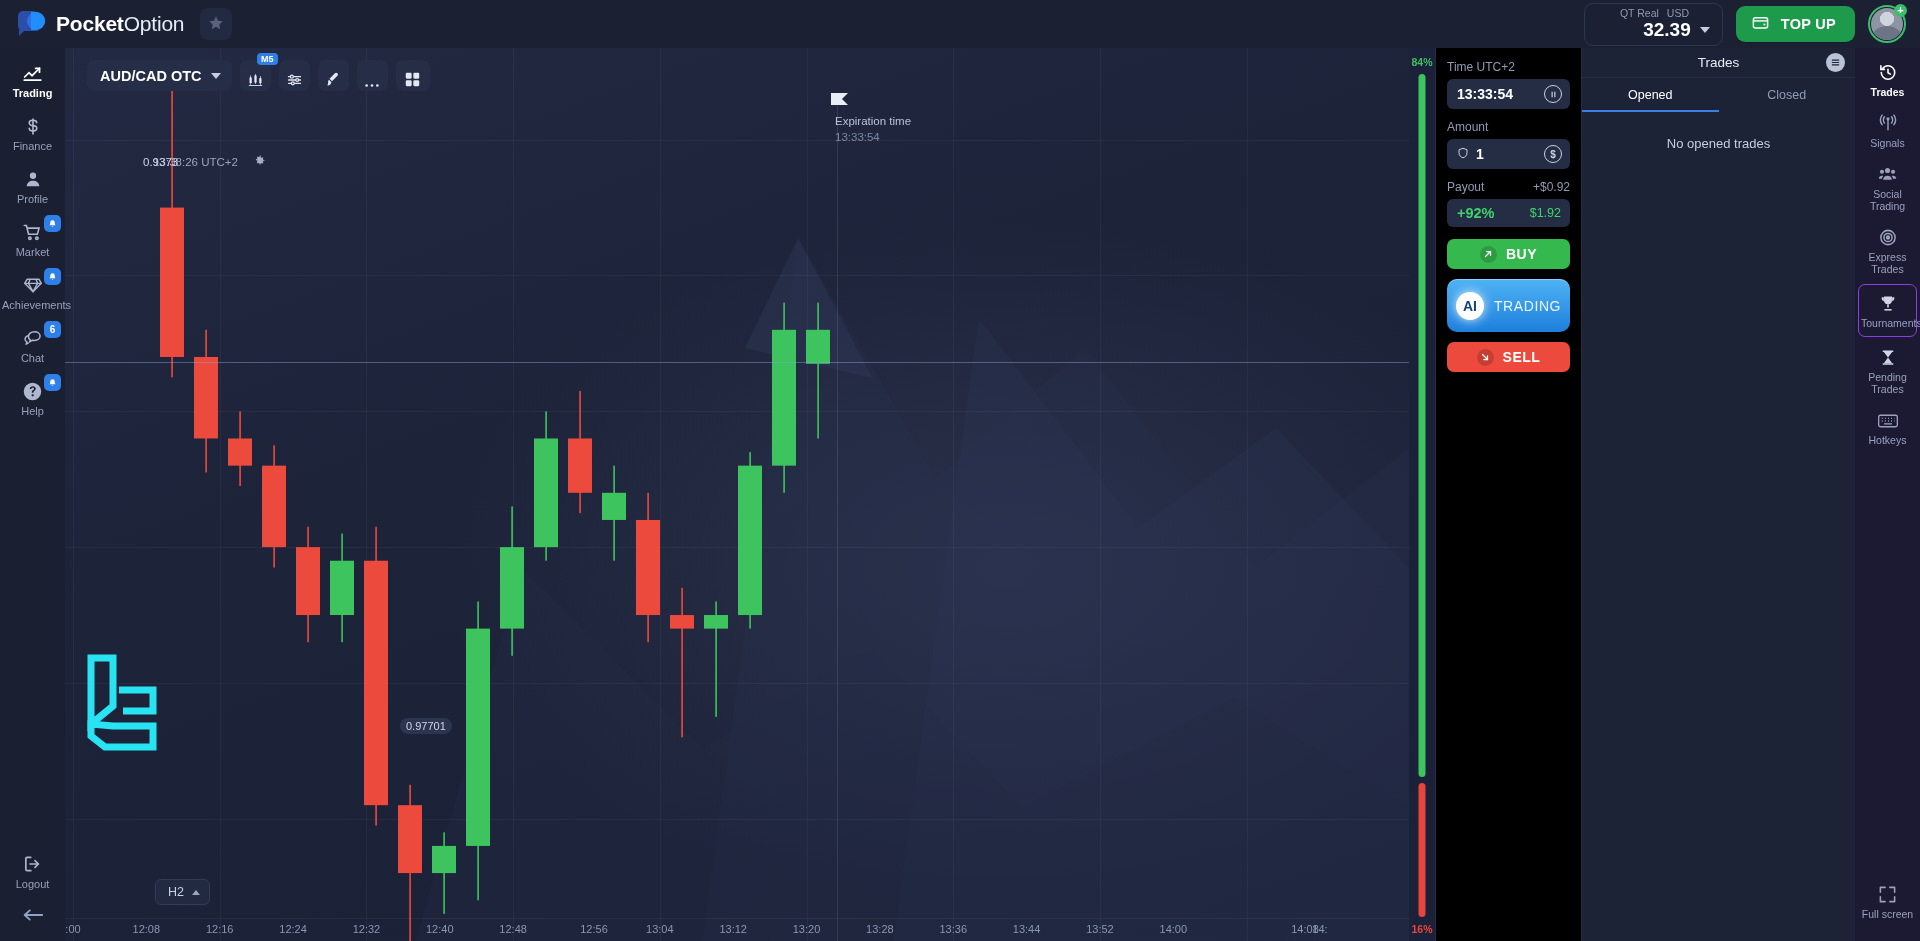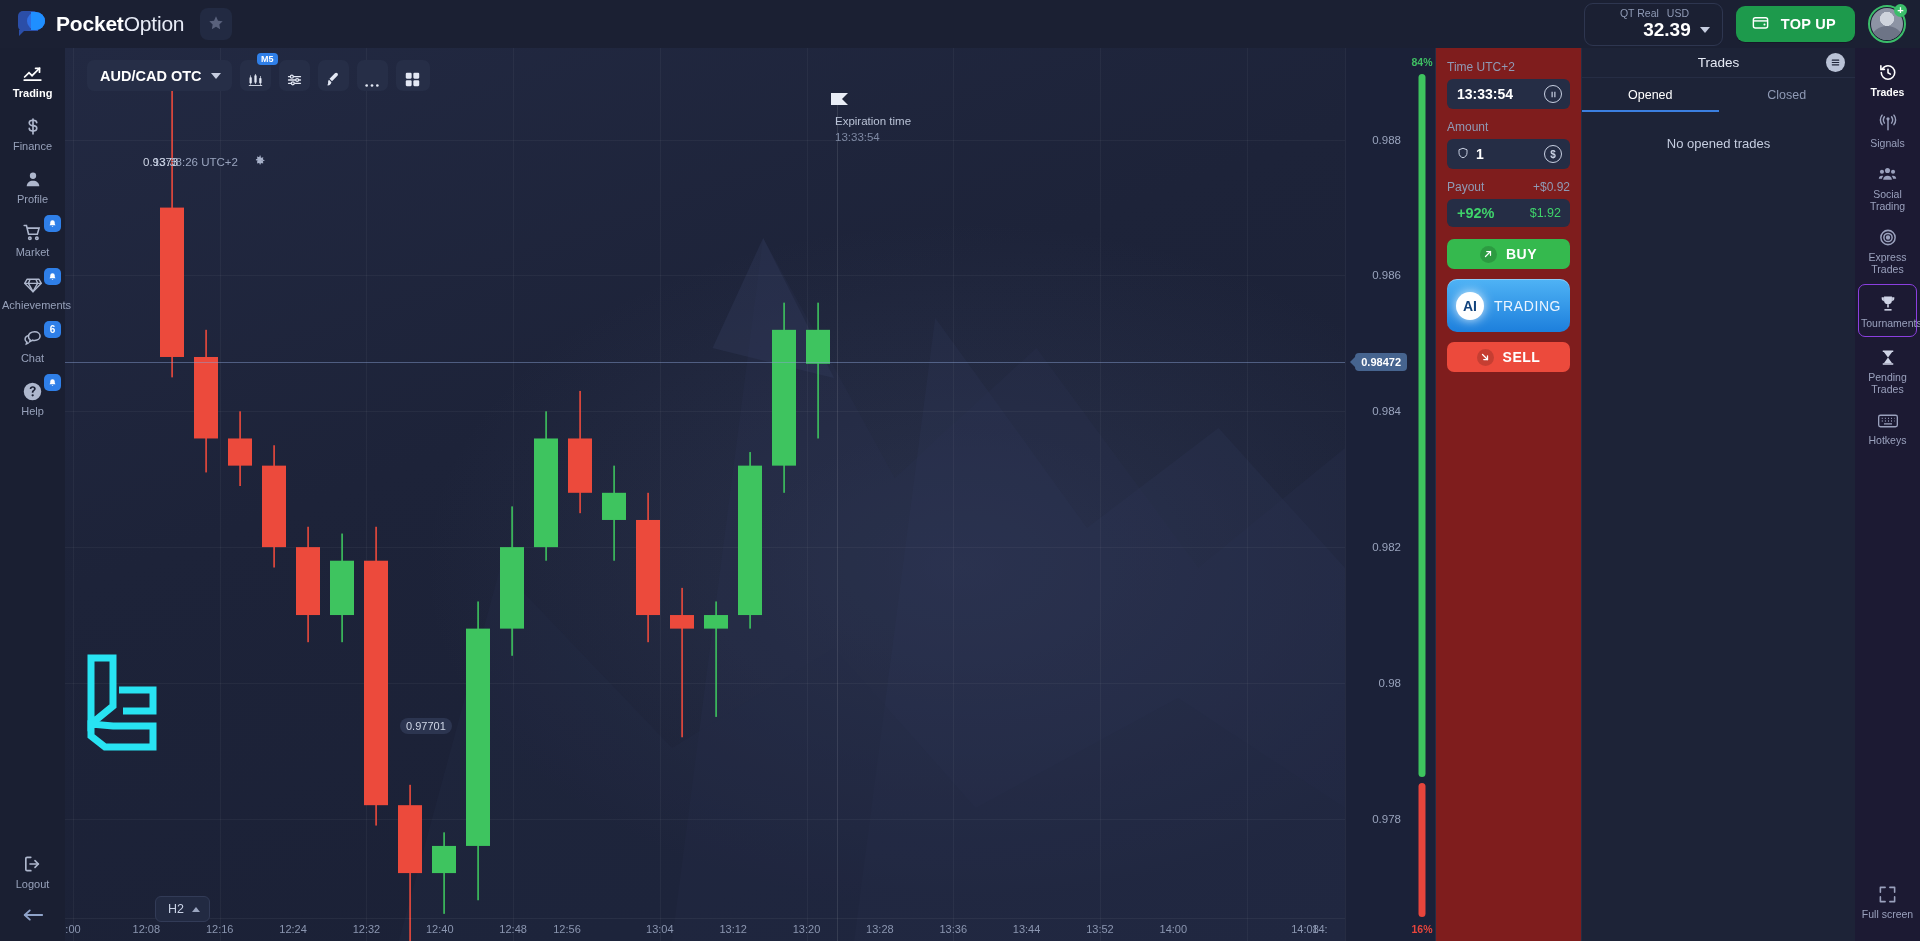--- a/index.html
+++ b/index.html
@@ -142,21 +142,21 @@
   .exp-flag:after{content:"";position:absolute;right:0;top:0;border-right:6px solid #1f2539;border-top:6px solid transparent;border-bottom:6px solid transparent;}
   .exp-line { position:absolute; left:2px; top:12px; width:1px; height:855px; background:rgba(255,255,255,.10); }
   .exp-t1 { position:absolute; left:0; top:22px; white-space:nowrap; }
   .exp-t2 { position:absolute; left:0; top:38px; white-space:nowrap; color:#7e89a3; }
 
   .price-line { position:absolute; left:0; right:0; height:1px; background:rgba(140,165,215,.45); z-index:8; }
 
   .watermark { position:absolute; left:18px; bottom:188px; z-index:9; }
 
   .tf-select {
-    position:absolute; left:90px; bottom:19px; z-index:14;
+    position:absolute; left:90px; bottom:36px; z-index:14;
     height:26px; background:#222a42; border:1px solid #323b57; border-radius:6px;
     display:flex; align-items:center; gap:8px; padding:0 9px 0 12px; cursor:pointer;
     color:#c9d2e6; font-size:12.5px;
   }
   .caret-u { width:0;height:0;border-left:4px solid transparent;border-right:4px solid transparent;border-bottom:5px solid #9aa5bf; }
 
   .low-tag {
     position:absolute; left:335px; bottom:207px; z-index:11;
     background:#2b3category; background:#2a3consistently;
     background:#2c3550; color:#cfd6e6; font-size:11px; padding:2px 6px; border-radius:8px;
@@ -184,21 +184,21 @@
   
   .sentiment { width:26px; flex:0 0 26px; position:relative; background:#1b2138; }
   .sent-top-pc { position:absolute; left:0; top:8px; width:100%; text-align:center; font-size:10.5px; font-weight:700; color:#3fbf63; }
   .sent-bot-pc { position:absolute; left:0; bottom:6px; width:100%; text-align:center; font-size:10.5px; font-weight:700; color:#e8453c; }
   .sent-bar { position:absolute; left:50%; transform:translateX(-50%); width:7px; border-radius:4px; }
   .sent-green { background:#3ec45f; top:26px; }
   .sent-red { background:#e8453c; bottom:24px; }
 
   
   .trade-panel {
-    width:146px; flex:0 0 146px; background:#7f1d1d; padding:12px 11px 11px;
+    width:146px; flex:0 0 146px; background:#000000; padding:12px 11px 11px;
     border-left:1px solid #262d44;
   }
   .tp-label { font-size:12px; color:#8f9ab5; margin-bottom:5px; }
   .tp-field {
     height:30px; background:#252d45; border-radius:6px;
     display:flex; align-items:center; justify-content:space-between;
     padding:0 8px 0 10px; margin-bottom:11px;
   }
   .tp-val { font-size:14px; font-weight:700; color:#fff; }
   .tp-val.with-ico { display:flex; align-items:center; gap:7px; }
@@ -585,43 +585,34 @@
       <div class="low-tag">0.97701</div>
 
       <div class="time-axis" id="time-axis">
           <span style="left: 8px;">:00</span>
           <span style="left: 81.3529px;">12:08</span>
           <span style="left: 154.706px;">12:16</span>
           <span style="left: 228.059px;">12:24</span>
           <span style="left: 301.412px;">12:32</span>
           <span style="left: 374.765px;">12:40</span>
           <span style="left: 448.118px;">12:48</span>
-          <span style="left: 502px;">12:56</span>
+          <span style="left: 529px;">12:56</span>
           <span style="left: 594.824px;">13:04</span>
           <span style="left: 668.176px;">13:12</span>
           <span style="left: 741.529px;">13:20</span>
           <span style="left: 814.882px;">13:28</span>
           <span style="left: 888.235px;">13:36</span>
           <span style="left: 961.588px;">13:44</span>
           <span style="left: 1034.94px;">13:52</span>
           <span style="left: 1108.29px;">14:00</span>
           <span style="left: 1240px;">14:08</span>
           <span style="left: 1255px;">14:</span>
         </div>
     </div>
 
-    <div class="price-axis" id="price-axis">
-        <span style="top: 91.6768px;">0.988</span>
-        <span style="top: 227.494px;">0.986</span>
-        <span style="top: 363.312px;">0.984</span>
-        <span style="top: 499.129px;">0.982</span>
-        <span style="top: 634.947px;">0.98</span>
-        <span style="top: 770.764px;">0.978</span>
-        <div class="cur-price" style="top: 314.417px;">0.98472</div>
-      </div>
 
     <div class="sentiment">
       <div class="sent-top-pc">84%</div>
       <div class="sent-bar sent-green" id="sent-green" style="height: 703.08px;"></div>
       <div class="sent-bar sent-red" id="sent-red" style="height: 133.92px;"></div>
       <div class="sent-bot-pc">16%</div>
     </div>
 
     <div class="trade-panel">
       <div class="tp-label">Time UTC+2</div>

